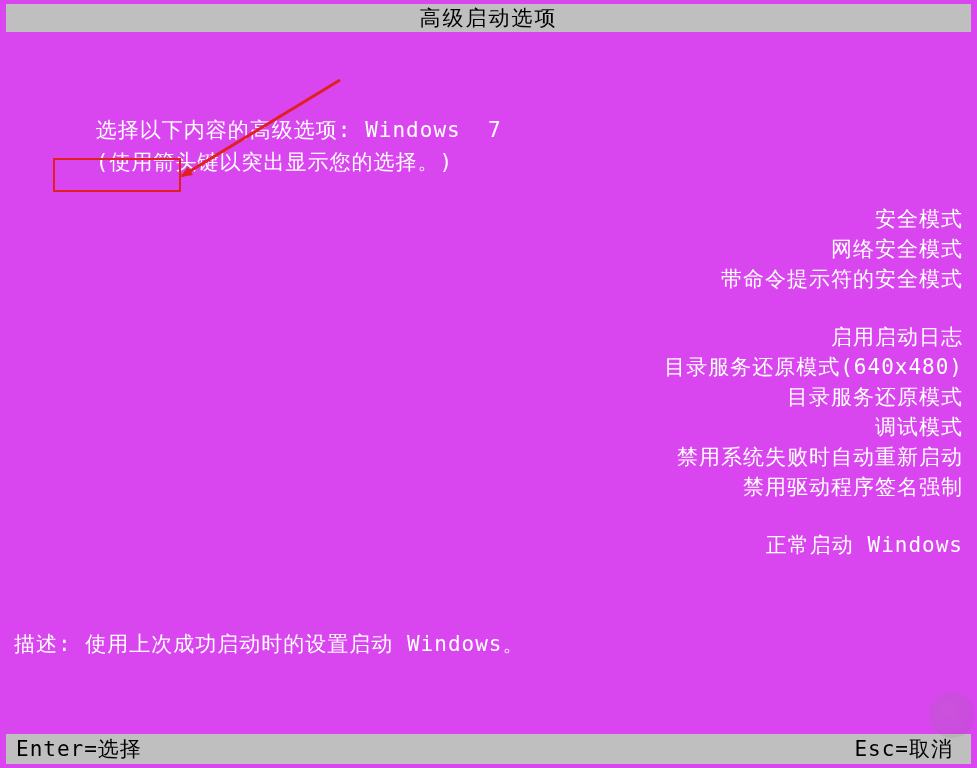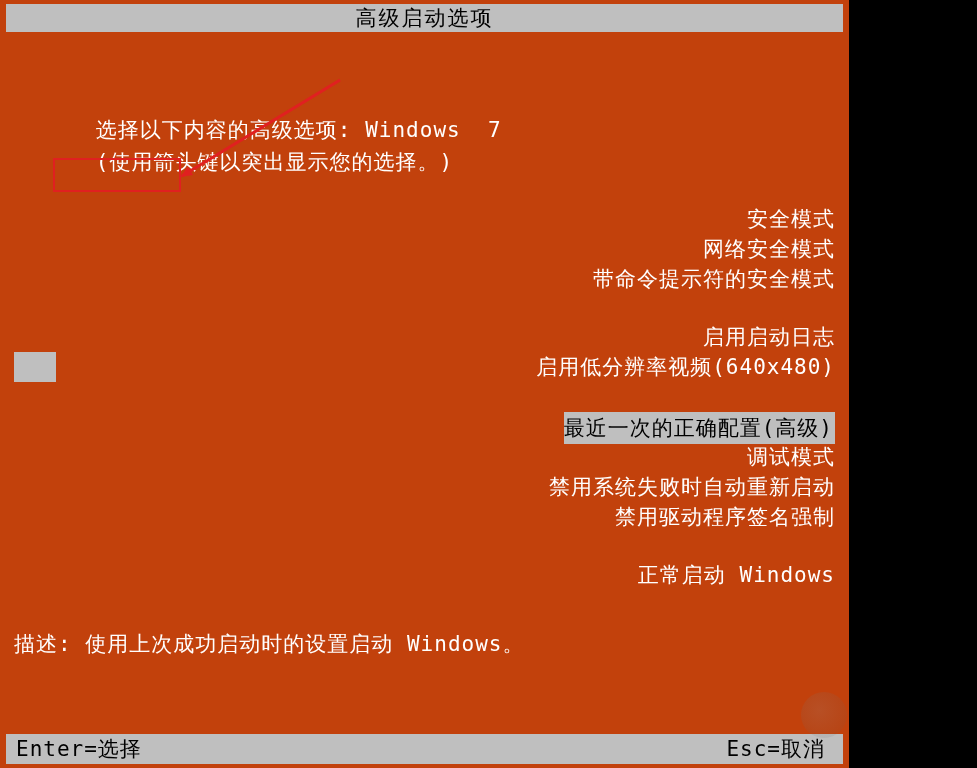--- a/index.html
+++ b/index.html
@@ -8,24 +8,24 @@
     width: 977px;
     height: 768px;
     background: #000;
     font-family: "SimSun", "宋体", "Microsoft YaHei", monospace;
     font-size: 21px;
     color: #fff;
     overflow: hidden;
     position: relative;
   }
   .screen {
-    width: 849px;
+    width: 977px;
     height: 768px;
     position: relative;
-    background: #c2410c;
+    background: #d946ef;
     box-sizing: border-box;
   }
   .titlebar {
     position: absolute;
     top: 4px;
     left: 6px;
     right: 6px;
     height: 28px;
     background: #bfbfbf;
     color: #000;
@@ -152,25 +152,21 @@
     <div class="option">
       <span>带命令提示符的安全模式</span>
     </div>
 
     <div class="group-gap"></div>
 
     <div class="option">
       <span>启用启动日志</span>
     </div>
     <div class="option">
-      <span>启用低分辨率视频(640x480)</span>
-    </div>
-    <div class="option highlighted">
-      <span class="hl-bar"></span>
-      <span class="hl-span">最近一次的正确配置(高级)</span>
+      <span>目录服务还原模式(640x480)</span>
     </div>
     <div class="option">
       <span>目录服务还原模式</span>
     </div>
     <div class="option">
       <span>调试模式</span>
     </div>
     <div class="option">
       <span>禁用系统失败时自动重新启动</span>
     </div>

